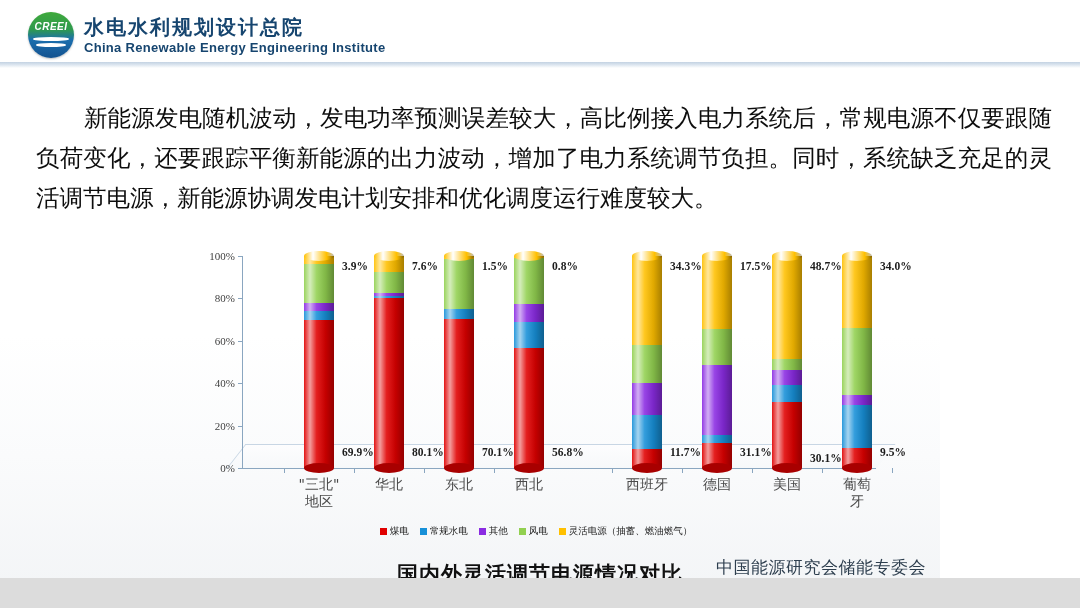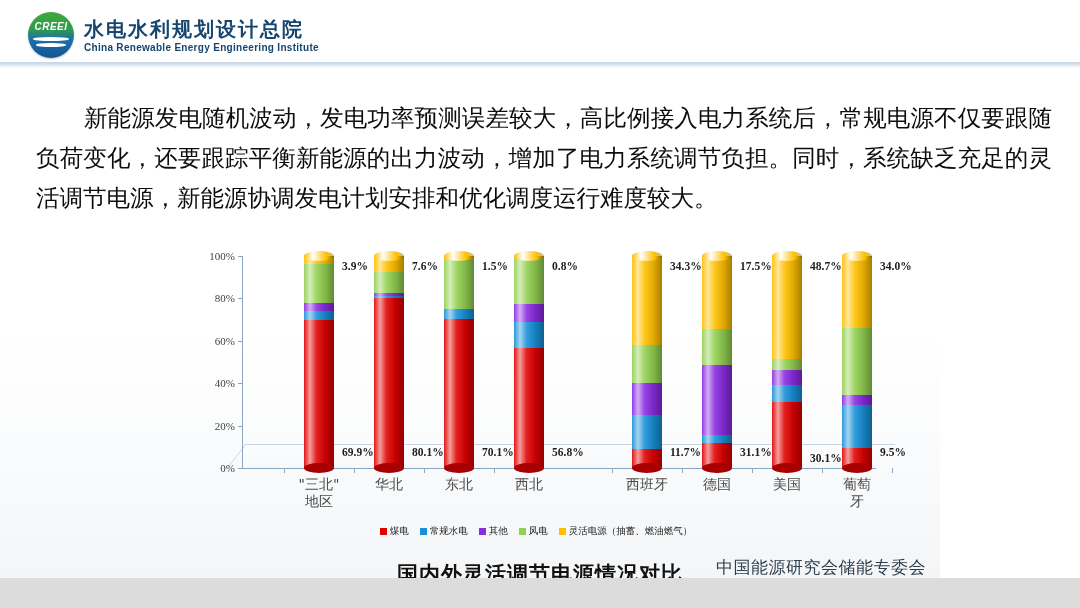--- a/index.html
+++ b/index.html
@@ -41,21 +41,21 @@
   }
   .logo-mark .w1 { top: 25px; }
   .logo-mark .w2 { top: 31px; left: 8px; right: 8px; }
   .logo-text { display: flex; flex-direction: column; justify-content: center; }
   .logo-cn {
     font-family: "DejaVu Sans", sans-serif;
     font-size: 20px; font-weight: bold; color: #16456f; letter-spacing: 2px;
     line-height: 1.15;
   }
   .logo-en {
-    font-size: 10px; color: #16456f; font-weight: bold;
+    font-size: 13px; color: #16456f; font-weight: bold;
     letter-spacing: .3px; margin-top: 1px;
   }
   .header-title {
     position: absolute; right: 18px; top: 14px;
     font-family: "DejaVu Sans", sans-serif;
     font-size: 31px; font-weight: bold; color: #1a1a1a;
     letter-spacing: 1px; white-space: nowrap;
   }
   .header-rule {
     position: absolute; left: 0; top: 62px; width: 1080px; height: 6px;

